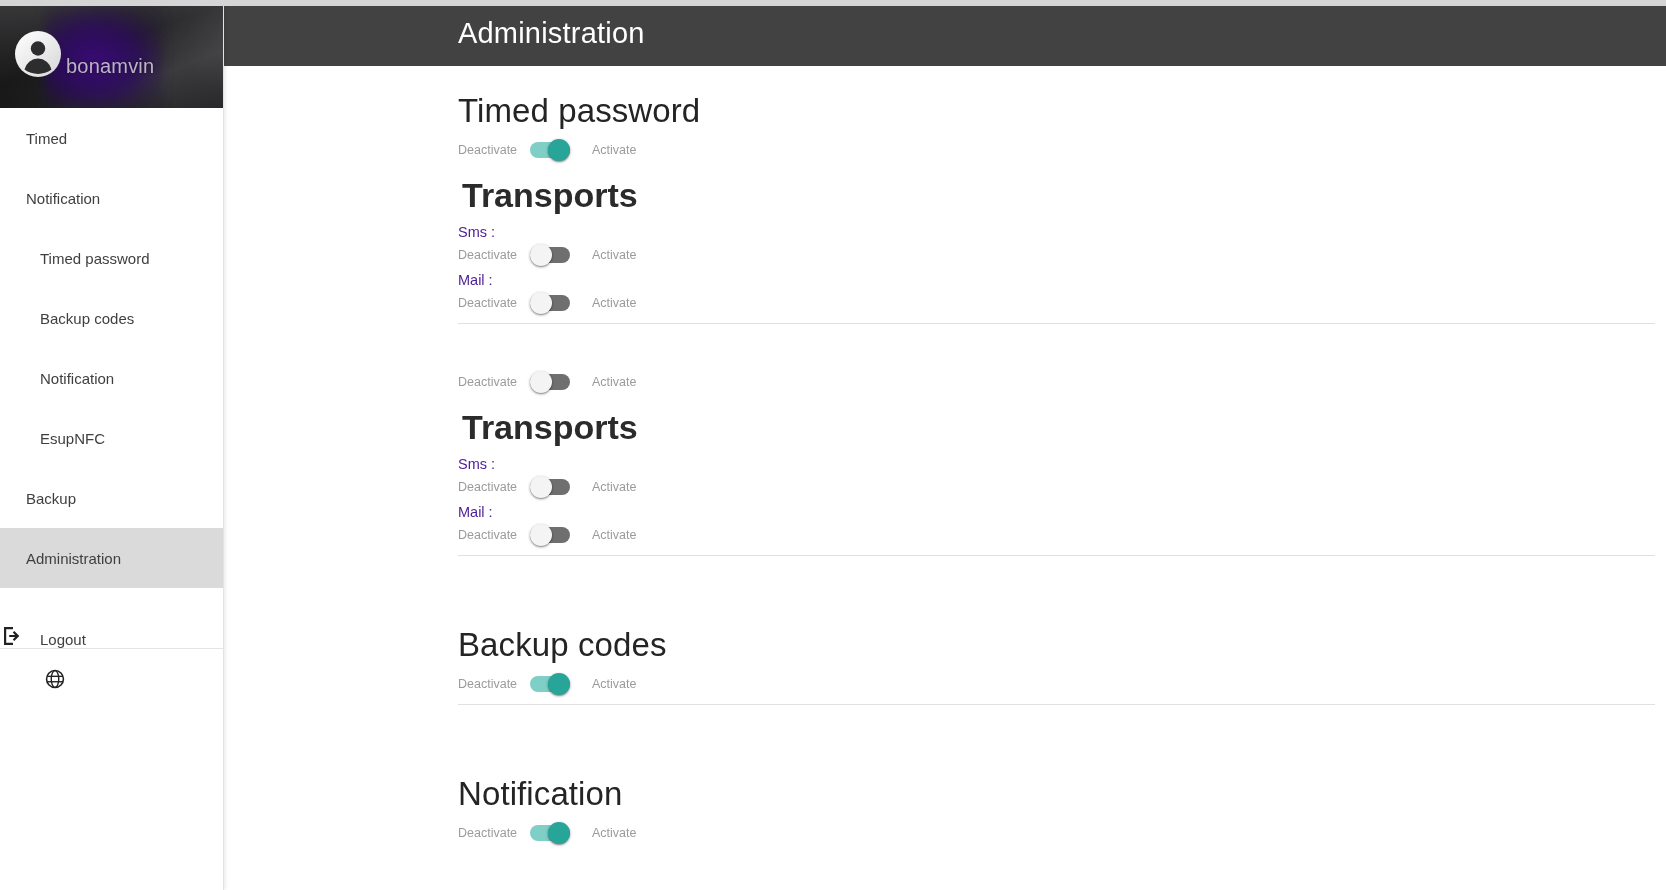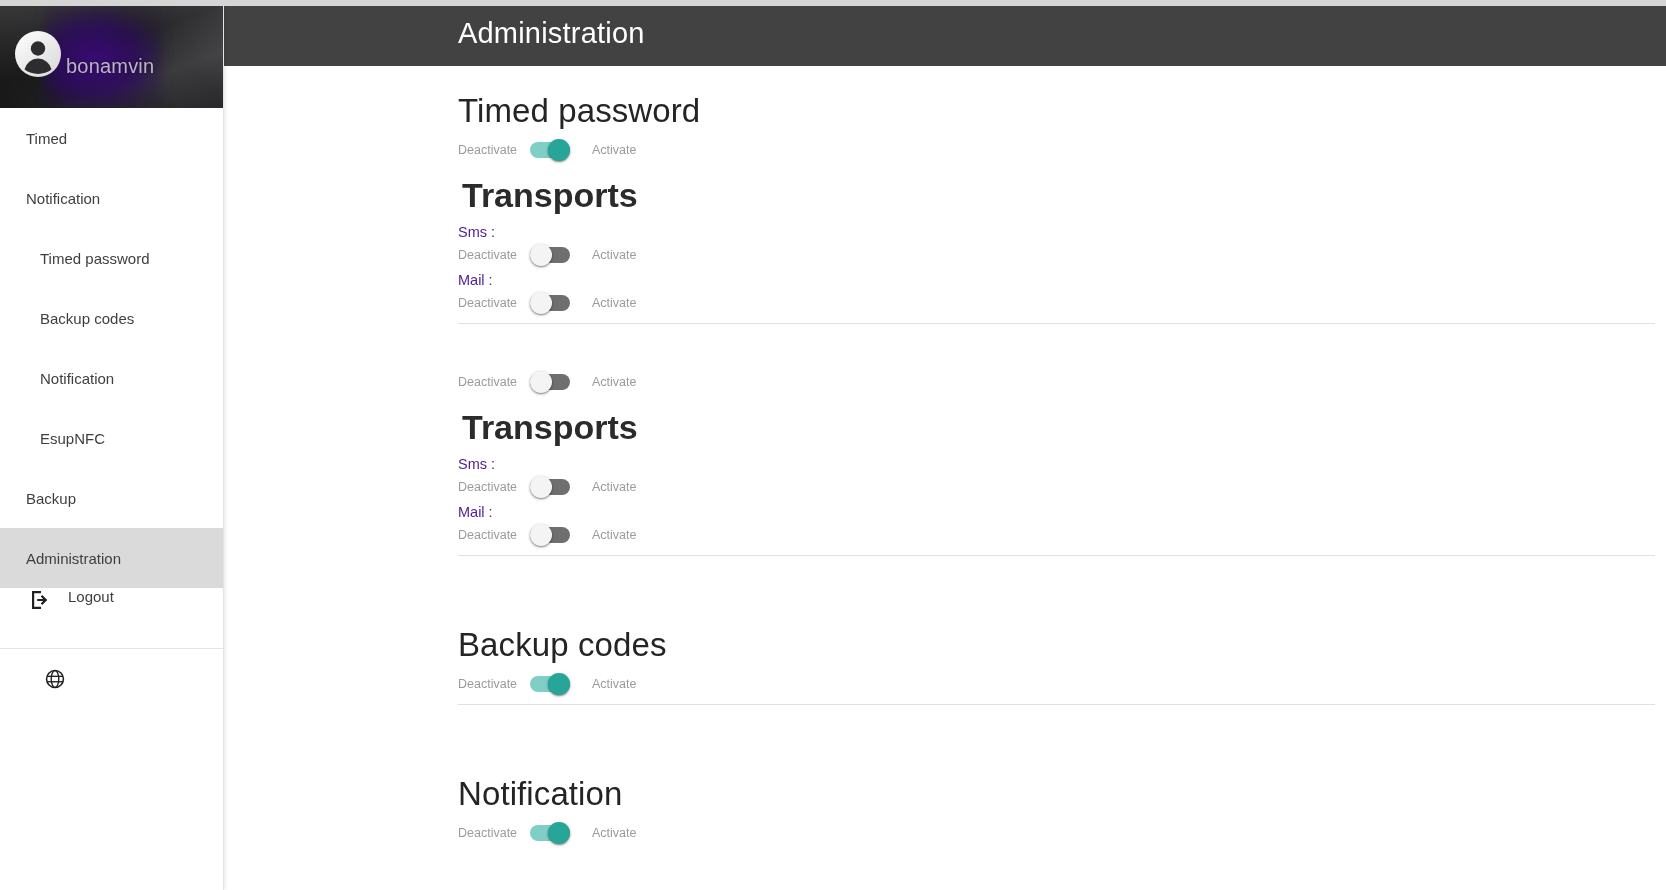--- a/index.html
+++ b/index.html
@@ -96,23 +96,23 @@
   .nav-item.sub { padding-left: 40px; }
   .nav-item.active { background: #dadada; }
 
   .nav-divider {
     height: 1px;
     background: #e4e4e4;
     margin: 0;
   }
   .logout-row {
     display: flex;
-    align-items: flex-start;
+    align-items: flex-end;
     height: 60px;
-    padding-left: 28px;
+    padding-left: 0;
     cursor: pointer;
   }
   .logout-icon { width: 24px; height: 24px; flex: none; }
   .logout-label {
     margin-left: 16px;
     font-size: 15px;
     color: #3f3f3f;
   }
   .lang-row {
     display: flex;

